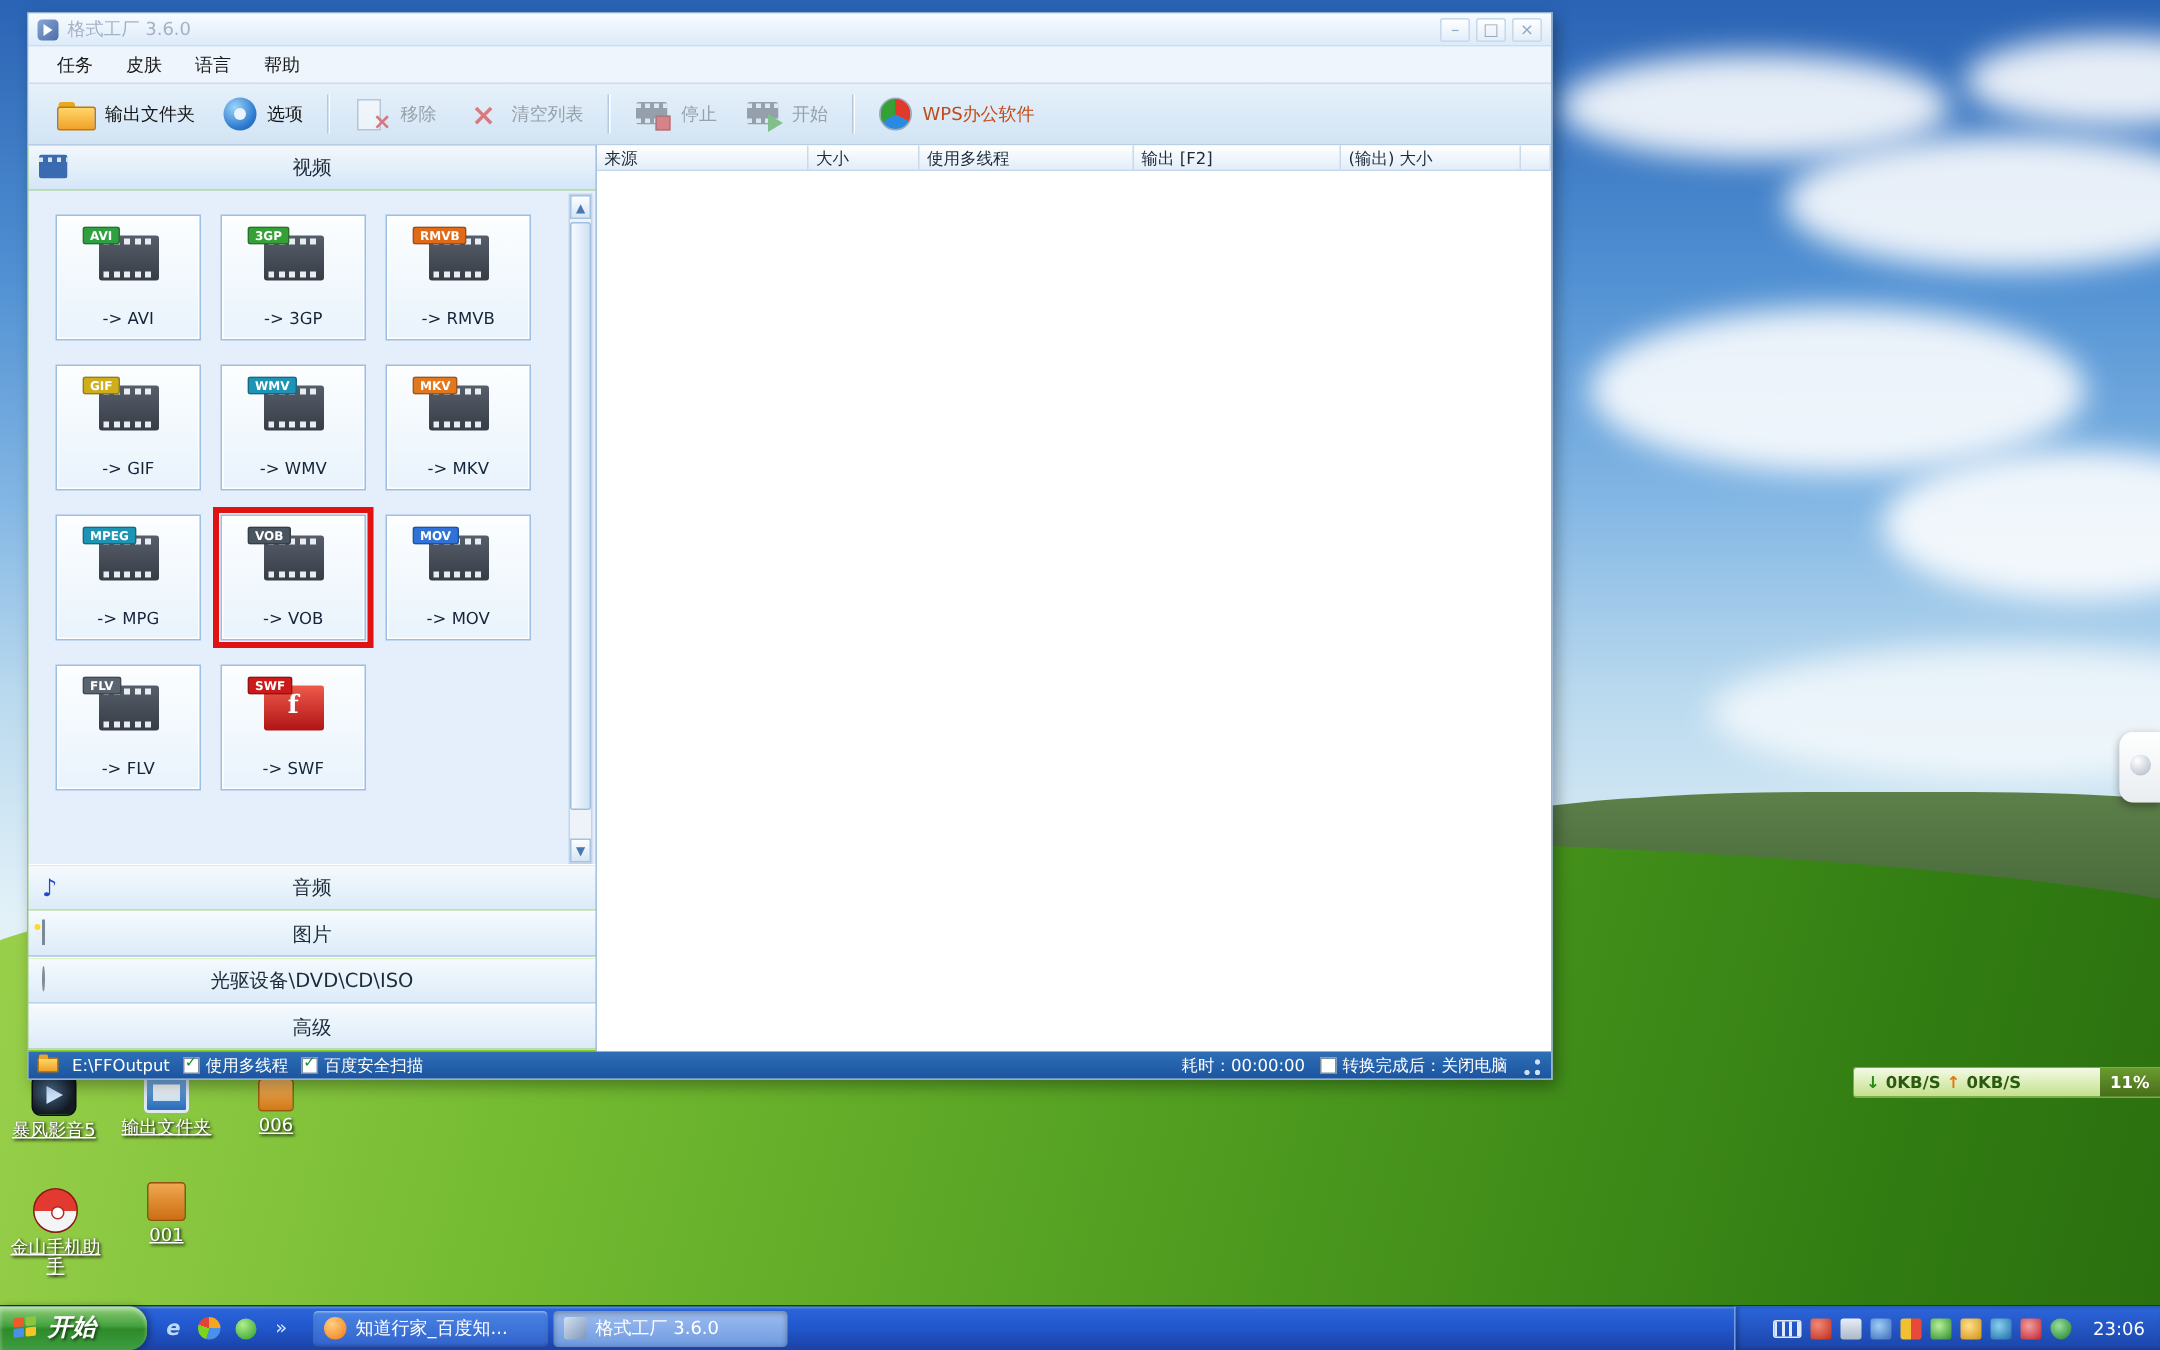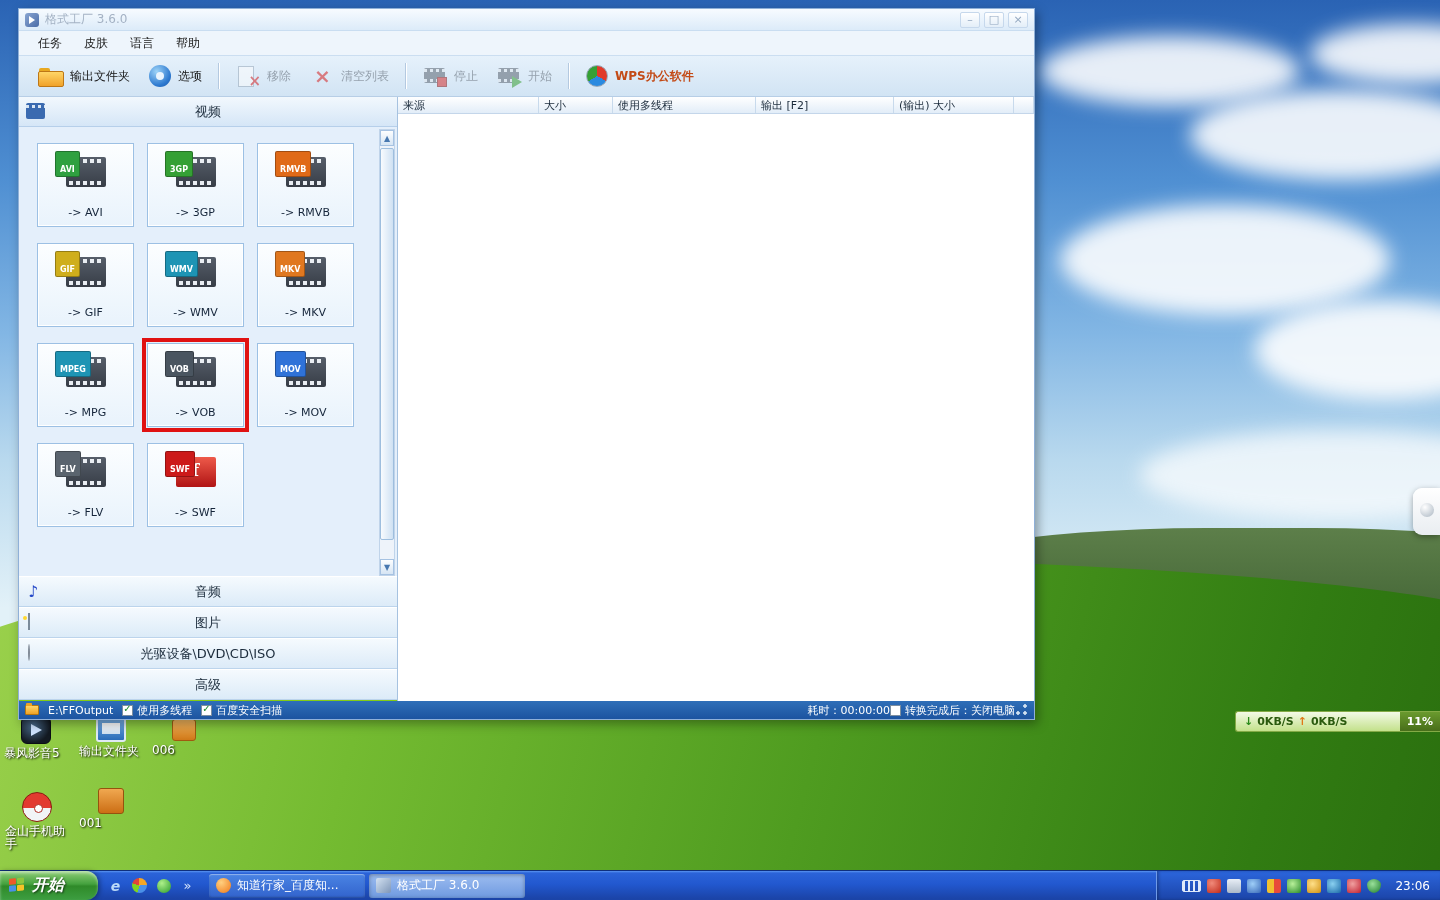--- a/index.html
+++ b/index.html
@@ -12,22 +12,22 @@
     background:linear-gradient(180deg,#2a63b4 0%,#4f8fd2 28%,#82b6e4 52%,#b9d9ee 72%,#e2f1f8 95%); }
   .cloud { position:absolute; background:#fff; border-radius:50%;
     filter:blur(10px); opacity:.88; }
   .ridge { position:absolute; top:528px; left:880px; width:760px; height:120px;
     border-radius:50% 50% 0 0 / 70px; background:linear-gradient(#5d7f4a,#3c5e30); }
   .ground { position:absolute; top:556px; left:-80px; width:1620px; height:380px;
     border-radius:45% 55% 0 0 / 130px 80px;
     background:linear-gradient(105deg,#a2d551 0%,#74bb31 28%,#4f9c20 55%,#317c12 82%,#27680d 100%); }
 
   
-  .dicon { position:absolute; width:64px; text-align:left; color:#fff;
-    font-size:12px; text-shadow:1px 1px 2px #000; cursor:default; z-index:3; }
+  .dicon { position:absolute; width:64px; text-align:center; color:#fff;
+    font-size:12px; text-shadow:1px 1px 2px #000; cursor:default; z-index:3;text-decoration:underline; }
   .dlabel { line-height:13px; word-break:break-all; }
   .ig { margin:0 auto 3px; }
   .ig-storm { width:30px; height:28px; border-radius:6px;
     background:radial-gradient(circle at 40% 35%,#4a6c8e,#131a22 70%);
     border:1px solid #0a0e14; position:relative; }
   .ig-storm:after { content:""; position:absolute; left:9px; top:7px; width:0; height:0;
     border-left:11px solid #cfe4ff; border-top:6px solid transparent; border-bottom:6px solid transparent; }
   .ig-kaiyuan { width:30px; height:26px; background:linear-gradient(#7db4e8,#2a6cb8);
     border:2px solid #dfe9f4; border-radius:3px; position:relative; }
   .ig-kaiyuan:after { content:""; position:absolute; left:4px; top:5px; width:18px; height:11px;
@@ -91,21 +91,21 @@
     background-image:repeating-linear-gradient(90deg,#dfe5ec 0 3px,transparent 3px 6px),
       repeating-linear-gradient(90deg,#dfe5ec 0 3px,transparent 3px 6px);
     background-size:100% 3px; background-position:0 1px,0 11px; background-repeat:no-repeat; }
   .ic-stop:after { content:""; position:absolute; right:1px; bottom:1px; width:8px; height:8px;
     background:#d43030; border:1px solid #8c1a1a; }
   .ic-start:after { content:""; position:absolute; right:0px; bottom:0px; width:0; height:0;
     border-left:10px solid #3aa034; border-top:6px solid transparent; border-bottom:6px solid transparent; }
   .ic-wps { width:22px; height:22px; margin:1px; border-radius:50%;
     background:conic-gradient(#e03a2a 0 33%,#2a8ae0 33% 66%,#35a035 66% 100%);
     border:1px solid #9ab; }
-  .wps-label { color:#c34a16; font-weight:bold; }
+  .wps-label { color:#c34a16; font-weight:normal; }
 
   
   .lpanel { position:absolute; top:88px; left:0; width:379px; bottom:18px;
     background:#84cc16; border-right:1px solid #a6c2e0; }
   .lheader { position:absolute; top:0; left:0; right:0; height:30px;
     background:linear-gradient(#f2f8fd,#d5e6f7); border-bottom:1px solid #b6cfea;
     display:flex; align-items:center; justify-content:center; font-size:13px; color:#1c2c3c; }
   .lheader-ic { position:absolute; left:7px; top:6px; width:19px; height:16px; border-radius:2px;
     background:#3a6ab0;
     background-image:repeating-linear-gradient(90deg,#d8e6f4 0 3px,transparent 3px 6px);
@@ -120,21 +120,21 @@
   .film { display:block; width:40px; height:30px; margin:13px auto 0;
     background:linear-gradient(#565e6a,#373d46); border-radius:2px; position:relative; }
   .film:before, .film:after { content:""; position:absolute; left:3px; right:3px; height:4px;
     background-image:repeating-linear-gradient(90deg,#e9edf2 0 4px,transparent 4px 7px); }
   .film:before { top:2px; } .film:after { bottom:2px; }
   .tile.swf .film { background:linear-gradient(#ee5a4a,#b01414); }
   .tile.swf .film:before { content:"f"; background:none; color:#fff; top:3px;
     font:bold 17px "DejaVu Serif",serif; text-align:center; height:auto; }
   .tile.swf .film:after { display:none; }
   .badge { position:absolute; top:7px; left:17px; height:12px; line-height:12px;
-    padding:12px 4px; border-radius:2px; font-size:8px; font-weight:bold; color:#fff;
+    padding:0 4px; border-radius:2px; font-size:8px; font-weight:bold; color:#fff;
     border:1px solid rgba(0,0,0,.28); z-index:1; }
   .tile-label { position:absolute; bottom:7px; left:0; right:0; text-align:center;
     font-size:11px; color:#15253a; }
 
   .vscroll { position:absolute; right:2px; top:32px; width:16px; height:447px;
     background:#eef3fa; border:1px solid #c0d4ea; }
   .vs-btn { position:absolute; left:0; right:0; height:16px; text-align:center;
     line-height:15px; font-size:8px; color:#4878b0;
     background:linear-gradient(#fdfeff,#d6e5f4); border:1px solid #a6c2e2; }
   .vs-up { top:0; } .vs-down { bottom:0; }
@@ -171,21 +171,21 @@
   .sbar { position:absolute; left:0; right:0; bottom:0; height:18px;
     background:linear-gradient(#2f6fb8,#1c54a0); color:#fff; font-size:11px;
     display:flex; align-items:center; gap:9px; padding:0 6px; }
   .sb-folder { width:14px; height:10px; background:linear-gradient(#ffd668,#eda226);
     border:1px solid #b5770f; border-radius:1px; position:relative; flex:none; }
   .sb-folder:before { content:""; position:absolute; left:0; top:-3px; width:6px; height:3px;
     background:#eda226; border-radius:1px 1px 0 0; }
   .cbx { display:inline-flex; align-items:center; gap:4px; }
   .cb { width:11px; height:11px; background:#fff; border:1px solid #7c8ea0; position:relative; flex:none; }
   .cb span { position:absolute; left:0px; top:-3px; font-size:10px; font-weight:bold; color:#1a8a2a; }
-  .sb-right { margin-left:auto; display:flex; align-items:flex-start; }
+  .sb-right { margin-left:auto; display:flex; align-items:flex-end; gap:10px; }
   .grip { width:13px; height:13px;
     background:radial-gradient(circle at 10px 3px,#cfe0f0 1.5px,transparent 2px),
                radial-gradient(circle at 10px 10px,#cfe0f0 1.5px,transparent 2px),
                radial-gradient(circle at 3px 10px,#cfe0f0 1.5px,transparent 2px); }
 
   
   .netw { position:absolute; right:0; top:711px; width:205px; height:21px; z-index:4;
     background:linear-gradient(#f3fae6,#c3e18b); border:1px solid #84aa46; border-right:none;
     border-radius:3px 0 0 3px; display:flex; align-items:center; gap:4px;
     padding-left:8px; font-size:11px; font-weight:bold; color:#2a5a0e; }

